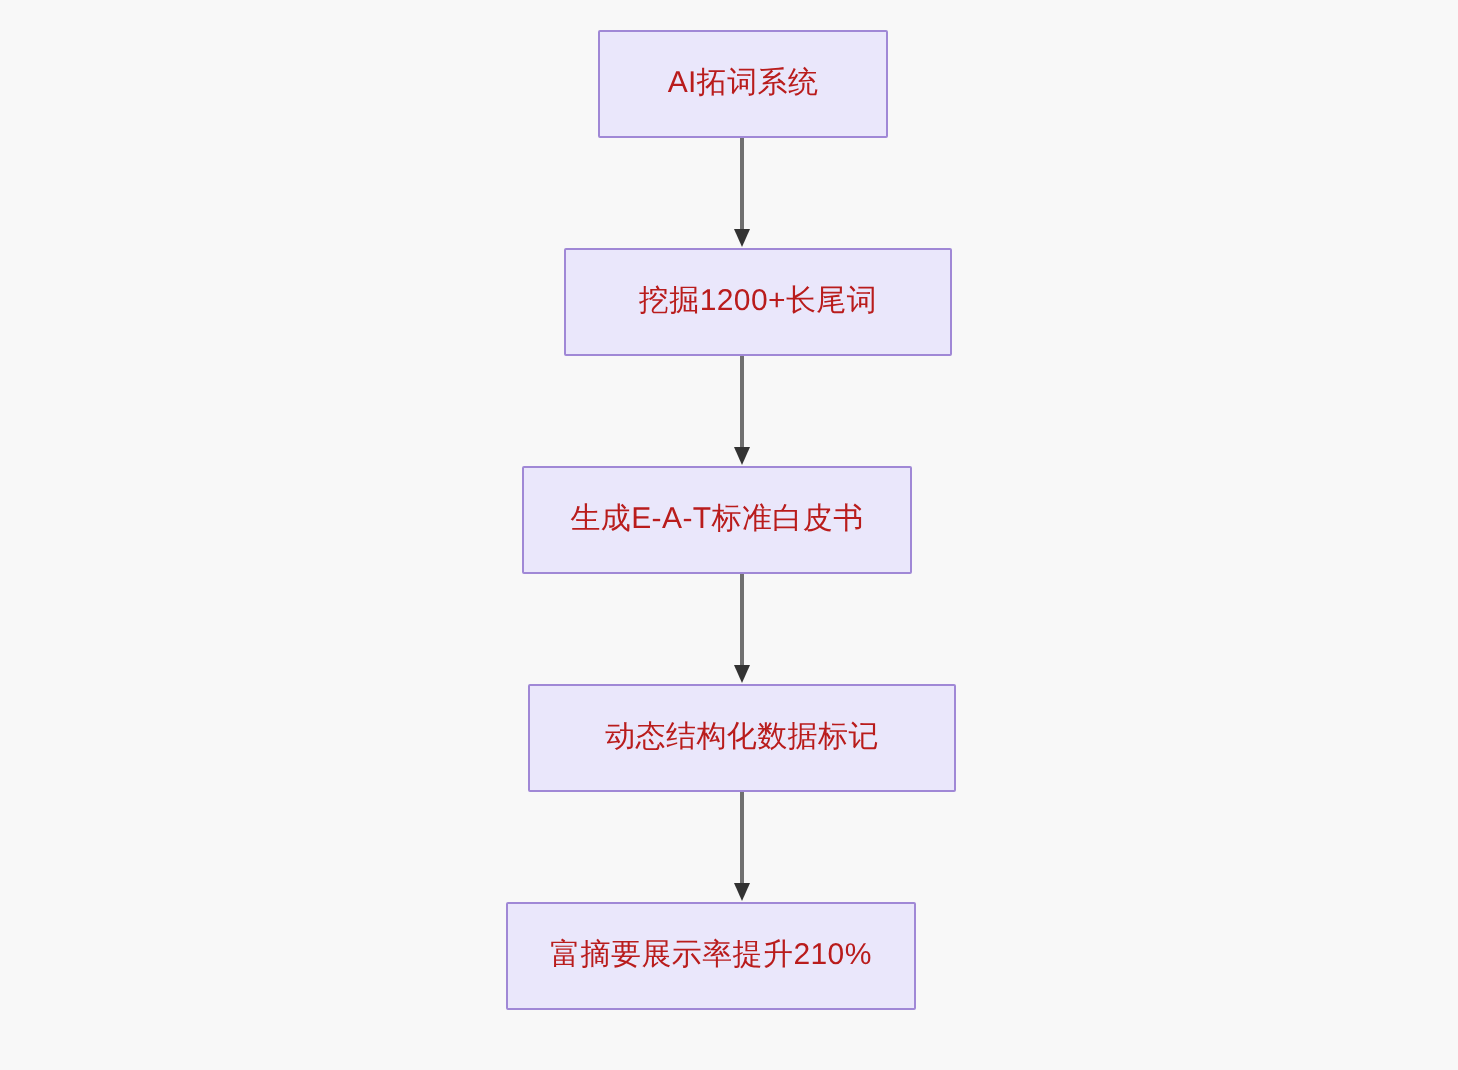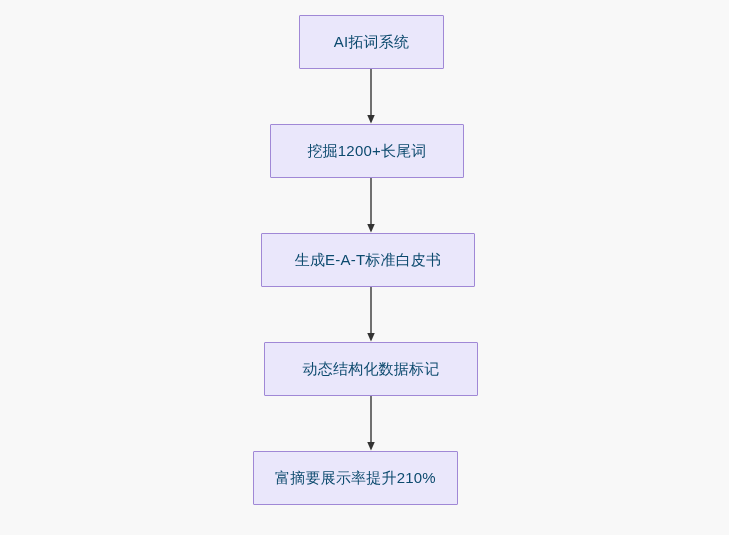--- a/index.html
+++ b/index.html
@@ -26,21 +26,21 @@
     background: #eae7fb;
     border: 1px solid #a088d6;
     border-radius: 1px;
     display: flex;
     align-items: center;
     justify-content: center;
     text-align: center;
   }
 
   .node-label {
-    color: #0c4a6e;
+    color: #b91c1c;
     font-size: 15px;
     line-height: 1.2;
     letter-spacing: 0.2px;
     white-space: nowrap;
   }
 
   .edge {
     position: absolute;
     left: 0;
     top: 0;
@@ -63,25 +63,25 @@
     <line x1="371" y1="69" x2="371" y2="116" stroke="#707070" stroke-width="2" marker-end="url(#arrowhead)"></line>
     <line x1="371" y1="178" x2="371" y2="225" stroke="#707070" stroke-width="2" marker-end="url(#arrowhead)"></line>
     <line x1="371" y1="287" x2="371" y2="334" stroke="#707070" stroke-width="2" marker-end="url(#arrowhead)"></line>
     <line x1="371" y1="396" x2="371" y2="443" stroke="#707070" stroke-width="2" marker-end="url(#arrowhead)"></line>
   </svg>
 
   <div class="node" style="left:299px; top:15px; width:145px; height:54px;">
     <span class="node-label">AI拓词系统</span>
   </div>
 
-  <div class="node" style="left:270px; top:124px; width:194px; height:54px;text-align:center;">
+  <div class="node" style="left:282px; top:124px; width:194px; height:54px;text-align:center;">
     <span class="node-label">挖掘1200+长尾词</span>
   </div>
 
-  <div class="node" style="left:261px; top:233px; width:214px; height:54px;">
+  <div class="node" style="left:261px; top:233px; width:195px; height:54px;">
     <span class="node-label">生成E-A-T标准白皮书</span>
   </div>
 
   <div class="node" style="left:264px; top:342px; width:214px; height:54px;">
     <span class="node-label">动态结构化数据标记</span>
   </div>
 
   <div class="node" style="left:253px; top:451px; width:205px; height:54px;">
     <span class="node-label">富摘要展示率提升210%</span>
   </div>

